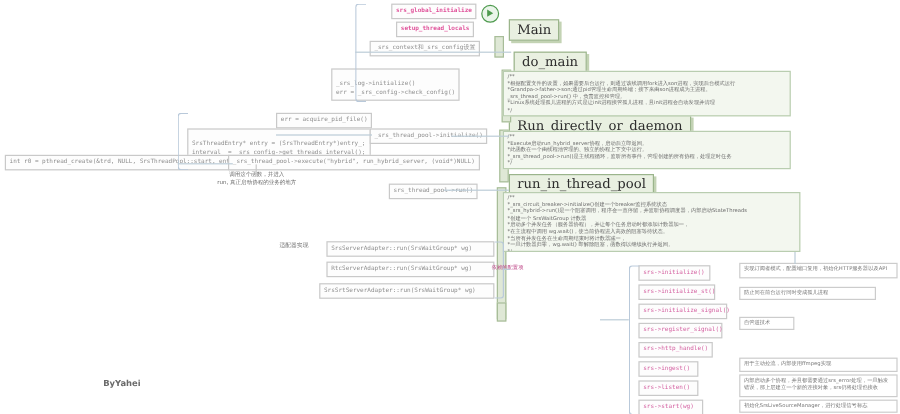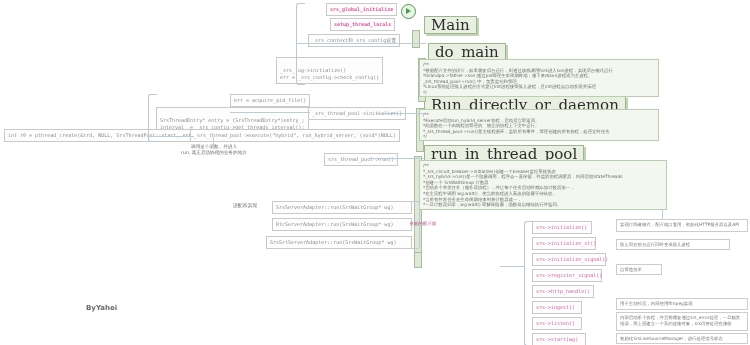--- a/index.html
+++ b/index.html
@@ -23,21 +23,21 @@
   .callbox .fn{color:#e0529a;font-weight:bold;}
   .callbox.obj .obj{color:#d45fa0;}
 
   
   .greennode{
     border:1px solid #9bb58c;background:#e9f0e1;color:#2d2d2d;
     font-family:"DejaVu Serif","Liberation Serif",serif;
     font-size:8px;line-height:11px;padding:2px 6px;white-space:nowrap;
     box-shadow:2px 2px 0 0 #c3d3b4;
   }
-  .greennode.big{font-size:15px;line-height:12px;}
+  .greennode.big{font-size:11px;line-height:12px;}
 
   
   .comment{
     border:1px solid #b9cdb0;background:#f3f7ef;color:#6d6d6d;
     font-family:"DejaVu Sans","Liberation Sans",sans-serif;
     font-size:4.4px;line-height:5.6px;padding:2px 3px;white-space:pre-line;
     overflow:hidden;
   }
 
   
@@ -229,15 +229,15 @@
 
   <div class="ln v gray" style="left:213px;top:137px;height:8px;"></div>
 
   <div class="ln h" style="left:419px;top:224px;width:6px;"></div>
 
   <div class="bracket" style="left:524px;top:221px;width:8px;height:123px;"></div>
   <div class="ln h" style="left:500px;top:266px;width:24px;"></div>
 
   <div class="ln v" style="left:662px;top:210px;height:10px;"></div>
 
-  <div class="sig" style="left:46px;top:304px;padding-left:40px;">ByYahei</div>
+  <div class="sig" style="left:46px;top:316px;padding-left:40px;">ByYahei</div>
 
 </div>
 
 </body></html>

